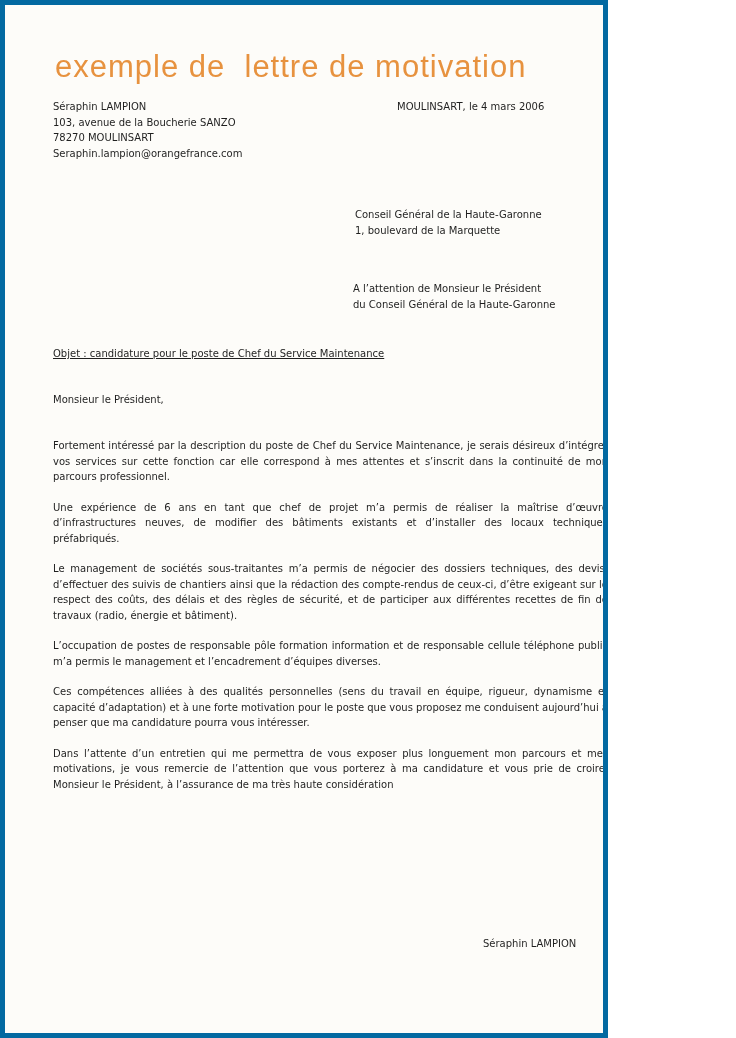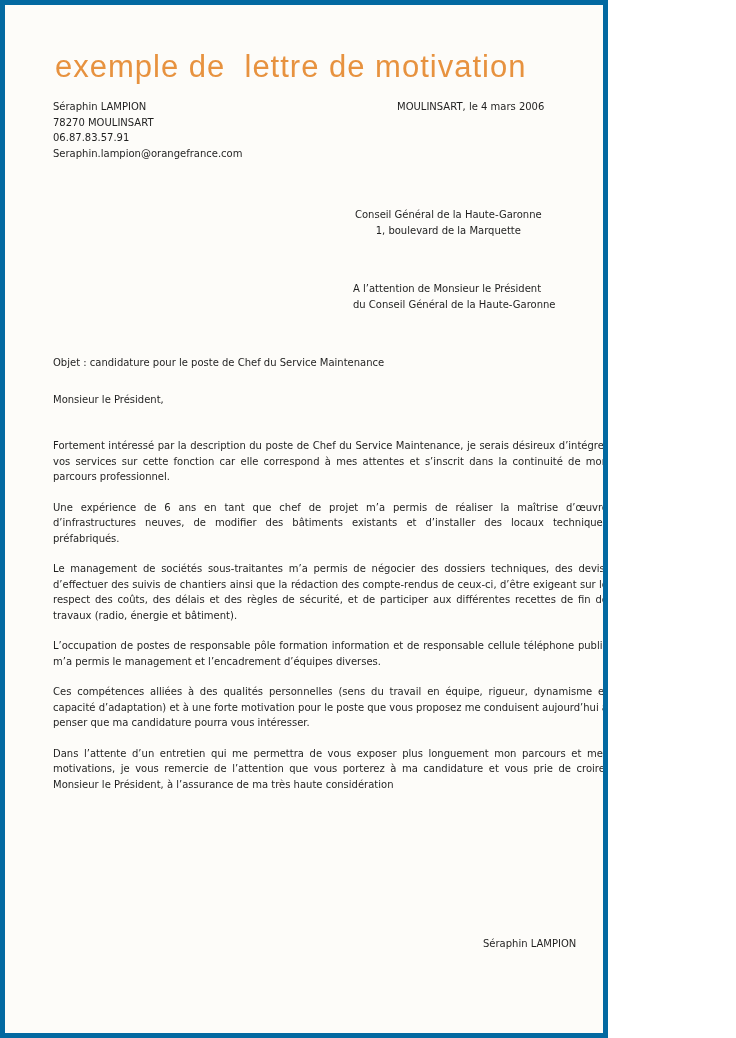--- a/index.html
+++ b/index.html
@@ -28,23 +28,23 @@
     white-space: pre-wrap;
   }
   .txt {
     position: absolute;
     color: #1f1f1f;
     font-size: 10px;
     line-height: 15.5px;
   }
   .sender-block { left: 48px; top: 94px; }
   .date-line { left: 392px; top: 94px; }
-  .recipient-block { left: 350px; top: 202px; text-align: center; }
+  .recipient-block { left: 350px; top: 202px; }
   .attention-block { left: 348px; top: 276px; }
-  .subject-line { left: 48px; top: 350px; }
+  .subject-line { left: 48px; top: 341px; text-decoration: underline; }
   .salutation { left: 48px; top: 387px; }
   .body-block {
     left: 48px;
     top: 433px;
     width: 555px;
     text-align: justify;
   }
   .body-block p { margin-bottom: 15px; }
   .signature { left: 478px; top: 931px; }
   .page-number {
@@ -58,22 +58,22 @@
 </style>
 </head>
 <body>
 
 <div class="page">
 
   <h1 class="doc-title">exemple de  lettre de motivation</h1>
 
   <div class="txt sender-block">
     <div>Séraphin LAMPION</div>
+    <div>103, avenue de la Boucherie SANZO</div>
     <div>78270 MOULINSART</div>
-    <div>06.87.83.57.91</div>
     <div>Seraphin.lampion@orangefrance.com</div>
   </div>
 
   <div class="txt date-line">MOULINSART, le 4 mars 2006</div>
 
   <div class="txt recipient-block">
     <div>Conseil Général de la Haute-Garonne</div>
     <div>1, boulevard de la Marquette</div>
   </div>
 

